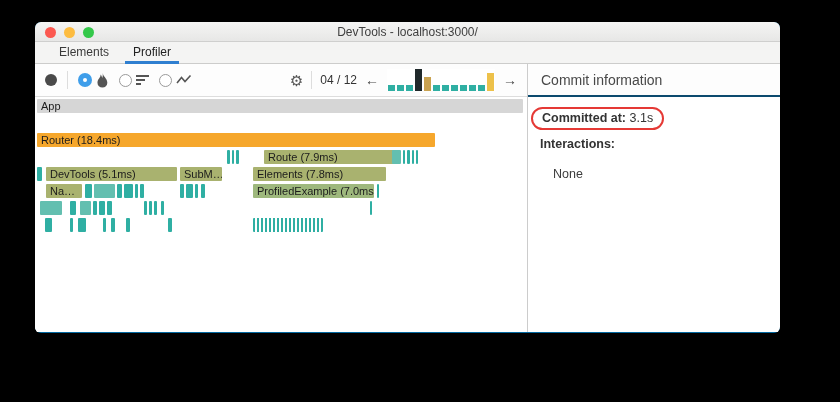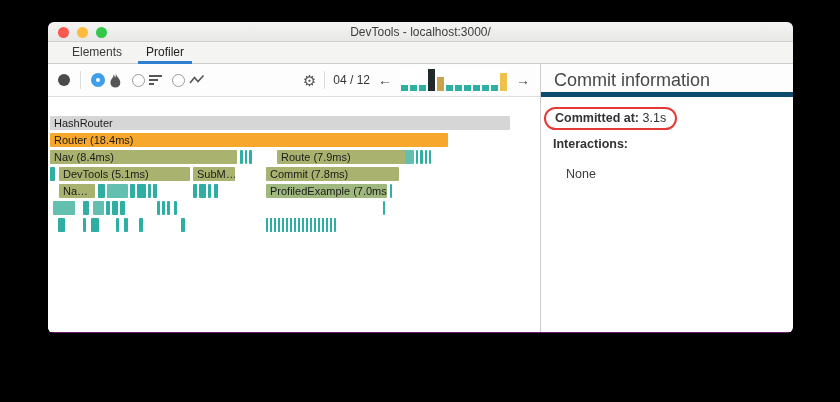--- a/index.html
+++ b/index.html
@@ -1,20 +1,20 @@
 <!DOCTYPE html>
 <html style="--gray: #d6d6d6; --orange: #f6a72c; --olive: #a9b26f; --olive2: #9eb87d; --green: #95bf93; --teal: #2fafa3; --teal_light: #63bfb0; --accent_blue: #3f9eea; --tab_blue: #2f7fd0; --annotation_red: #e53935; --bar_black: #20292b; --bar_tan: #c9a250; --bar_yellow: #edc14a;"><head>
 <meta charset="utf-8">
 <style>
   * { margin:0; padding:0; box-sizing:border-box; }
   html,body { width:840px; height:402px; background:#000; overflow:hidden;
               font-family:"Liberation Sans", sans-serif; }
 
-  .window { position:absolute; left:48px; top:22px; width:745px; height:311px;
-            background:#701a75; border-radius:6px; overflow:hidden;
+  .window { position:absolute; left:35px; top:22px; width:745px; height:311px;
+            background:#0369a1; border-radius:6px; overflow:hidden;
             box-shadow:0 30px 70px 20px rgba(0,0,0,0.85); }
 
   
   .titlebar { position:relative; height:20px;
               background:linear-gradient(#f5f5f4,#e7e7e6);
               border-bottom:1px solid #cfcfce; }
   .titlebar .title { text-align:center; font-size:12px; line-height:20px;
                      color:#3e3e3e; }
   .lights { position:absolute; left:10px; top:4.5px; display:flex; gap:8px; }
   .light { width:11px; height:11px; border-radius:50%; }
@@ -76,21 +76,21 @@
   .c-olive { background:var(--olive); }
   .c-olive2 { background:var(--olive2); }
   .c-green { background:var(--green); }
   .c-teal { background:var(--teal); }
   .c-teal-light { background:var(--teal_light); }
   .c-striped { background:repeating-linear-gradient(90deg,
                var(--teal) 0 2px, #fff 2px 4px); }
 
   
   .panel-header { height:33px; line-height:33px; padding-left:13px;
-                  font-size:18px; color:#484848; border-bottom:5px solid #0c4a6e;
+                  font-size:14px; color:#484848; border-bottom:2px solid #0c4a6e;
                   background:#fdfdfd; }
   .panel-body { padding:10px 12px; font-size:12.5px; color:#333; }
   .info-line { margin-bottom:7px; }
   .ring { display:inline-block; border:2px solid var(--annotation_red);
           border-radius:12px; padding:2px 9px 3px 9px; margin-left:-9px; }
   .lbl { font-weight:bold; }
   .interactions { margin:6px 0 0 0; font-weight:bold; }
   .none-val { margin:16px 0 0 13px; color:#3c3c3c; }
 </style>
 </head>
@@ -159,43 +159,42 @@
               <span class="minibar mb-teal" style="height: 6px;"></span>
               <span class="minibar mb-teal" style="height: 6px;"></span>
               <span class="minibar mb-teal" style="height: 6px;"></span>
               <span class="minibar mb-yellow" style="height: 18px;"></span>
             </span>
           <span class="arrow">→</span>
         </span>
       </div>
 
       <div class="flame" id="flame">
-          <div class="frow" style="top: 19px;">
-            <div class="seg c-gray" style="left: 0px; width: 460px;">HashRouter</div>
+          <div class="frow" style="top: 2px;">
+            <div class="seg c-gray" style="left: 0px; width: 486px;">App</div>
           </div>
           <div class="frow" style="top: 36px;">
             <div class="seg c-orange" style="left: 0px; width: 398px;">Router (18.4ms)</div>
           </div>
           <div class="frow" style="top: 53px;">
-            <div class="seg c-olive" style="left: 0px; width: 187px;">Nav (8.4ms)</div>
             <div class="seg c-teal nolabel" style="left: 190px; width: 3px;"></div>
             <div class="seg c-teal nolabel" style="left: 195px; width: 2px;"></div>
             <div class="seg c-teal nolabel" style="left: 199px; width: 3px;"></div>
             <div class="seg c-olive" style="left: 216px; width: 136px; margin-left: 11px;">Route (7.9ms)</div>
             <div class="seg c-teal-light nolabel" style="left: 355px; width: 9px;"></div>
             <div class="seg c-teal nolabel" style="left: 366px; width: 2px;"></div>
             <div class="seg c-teal nolabel" style="left: 370px; width: 3px;"></div>
             <div class="seg c-teal nolabel" style="left: 375px; width: 2px;"></div>
             <div class="seg c-teal nolabel" style="left: 379px; width: 2px;"></div>
           </div>
           <div class="frow" style="top: 70px;">
             <div class="seg c-teal nolabel" style="left: 0px; width: 5px;"></div>
             <div class="seg c-olive" style="left: 9px; width: 131px;">DevTools (5.1ms)</div>
             <div class="seg c-olive" style="left: 143px; width: 42px;">SubM…</div>
-            <div class="seg c-olive" style="left: 216px; width: 133px;">Commit (7.8ms)</div>
+            <div class="seg c-olive" style="left: 216px; width: 133px;">Elements (7.8ms)</div>
           </div>
           <div class="frow" style="top: 87px;">
             <div class="seg c-olive" style="left: 9px; width: 36px;">Na…</div>
             <div class="seg c-teal nolabel" style="left: 48px; width: 7px;"></div>
             <div class="seg c-teal-light nolabel" style="left: 57px; width: 21px;"></div>
             <div class="seg c-teal nolabel" style="left: 80px; width: 5px;"></div>
             <div class="seg c-teal nolabel" style="left: 87px; width: 9px;"></div>
             <div class="seg c-teal nolabel" style="left: 98px; width: 3px;"></div>
             <div class="seg c-teal nolabel" style="left: 103px; width: 4px;"></div>
             <div class="seg c-teal nolabel" style="left: 143px; width: 4px;"></div>

